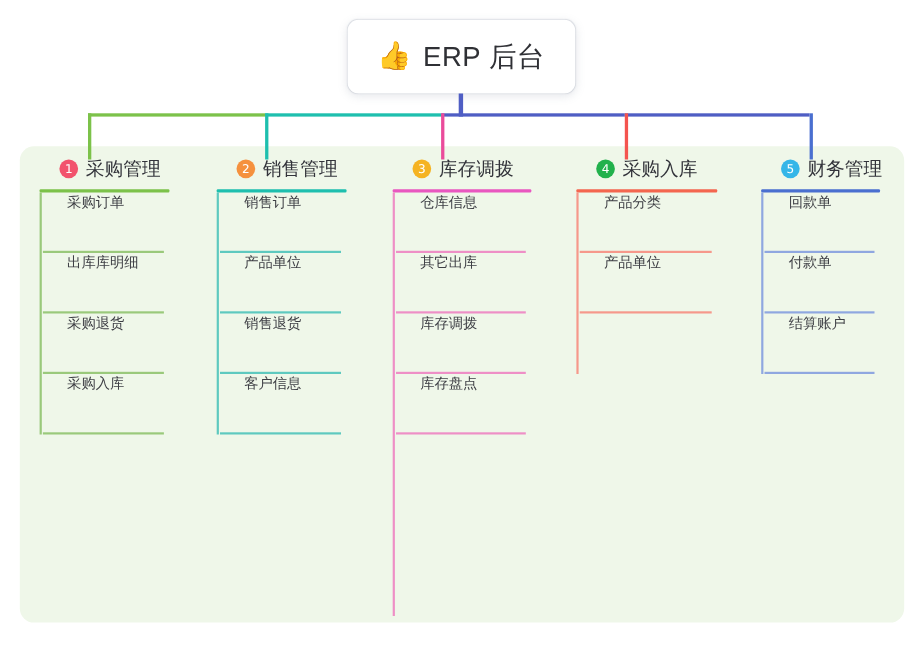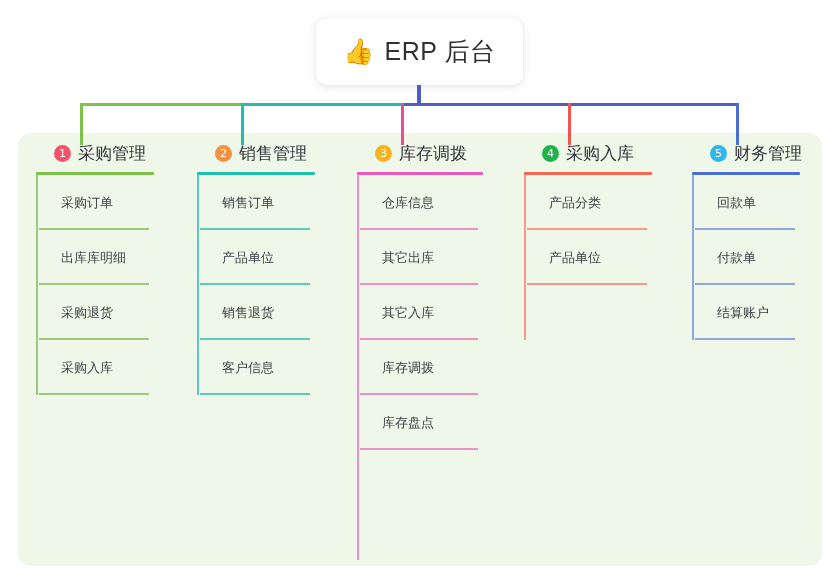--- a/index.html
+++ b/index.html
@@ -118,21 +118,20 @@
     position: absolute;
     left: 0;
     top: 0;
     width: 2px;
   }
   .leaf {
     position: relative;
     height: 55px;
     box-sizing: border-box;
     display: flex;
-    align-items: center;
   }
   .leaf-label {
     font-size: 13px;
     color: #3d3e44;
     white-space: nowrap;
     padding-left: 22px;
   }
   .leaf-rule {
     position: absolute;
     left: 0;
@@ -226,24 +225,20 @@
         <div class="spine" style="background: rgb(238, 143, 198); height: 385px;"></div>
         <div class="leaf">
           <span class="leaf-label">仓库信息</span>
           <div class="leaf-rule" style="background: rgb(238, 143, 198); width: 118px;"></div>
         </div>
         <div class="leaf">
           <span class="leaf-label">其它出库</span>
           <div class="leaf-rule" style="background: rgb(238, 143, 198); width: 118px;"></div>
         </div>
         <div class="leaf">
-          <span class="leaf-label">其它入库</span>
-          <div class="leaf-rule" style="background: rgb(238, 143, 198); width: 118px;"></div>
-        </div>
-        <div class="leaf">
           <span class="leaf-label">库存调拨</span>
           <div class="leaf-rule" style="background: rgb(238, 143, 198); width: 118px;"></div>
         </div>
         <div class="leaf">
           <span class="leaf-label">库存盘点</span>
           <div class="leaf-rule" style="background: rgb(238, 143, 198); width: 118px;"></div>
         </div>
       </div>
     </div>
     <div class="column" style="left: 524px; width: 140px;">

